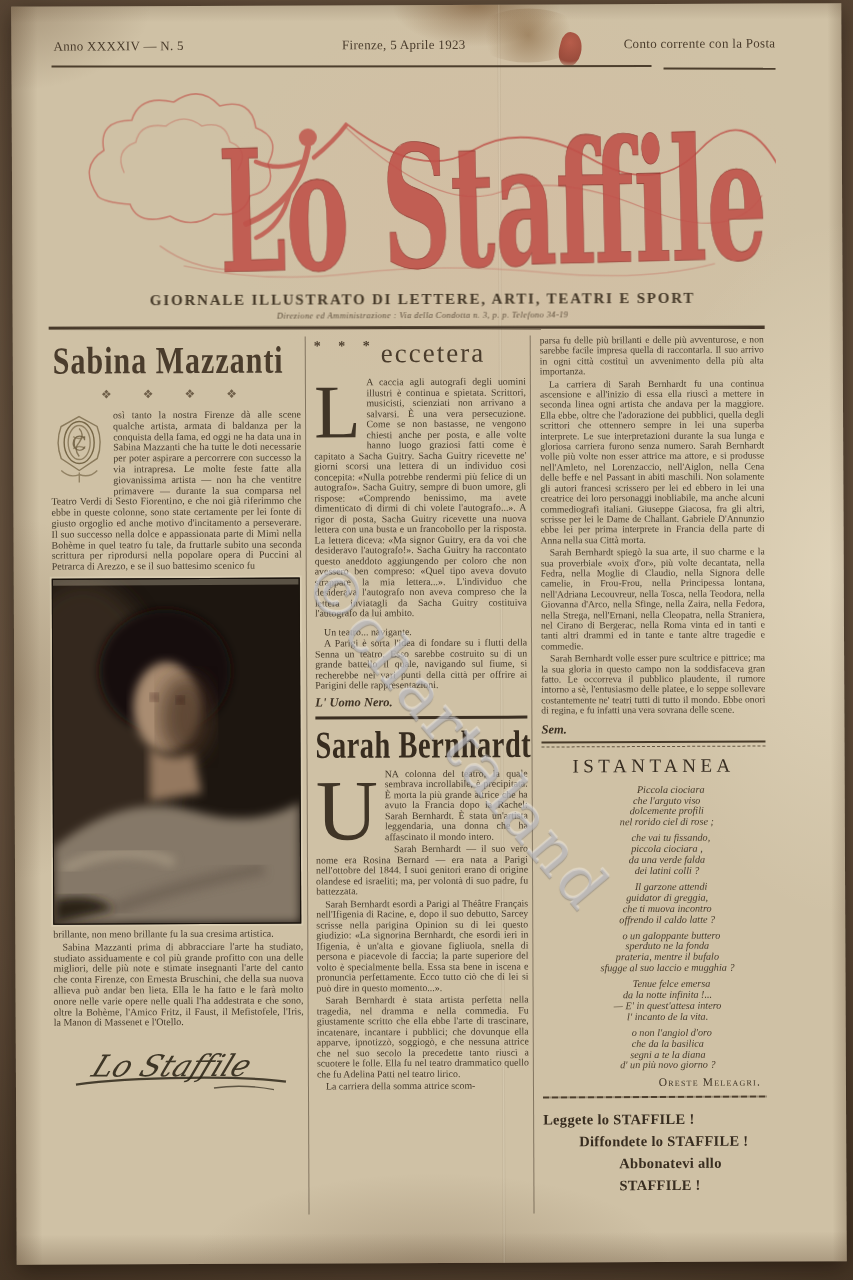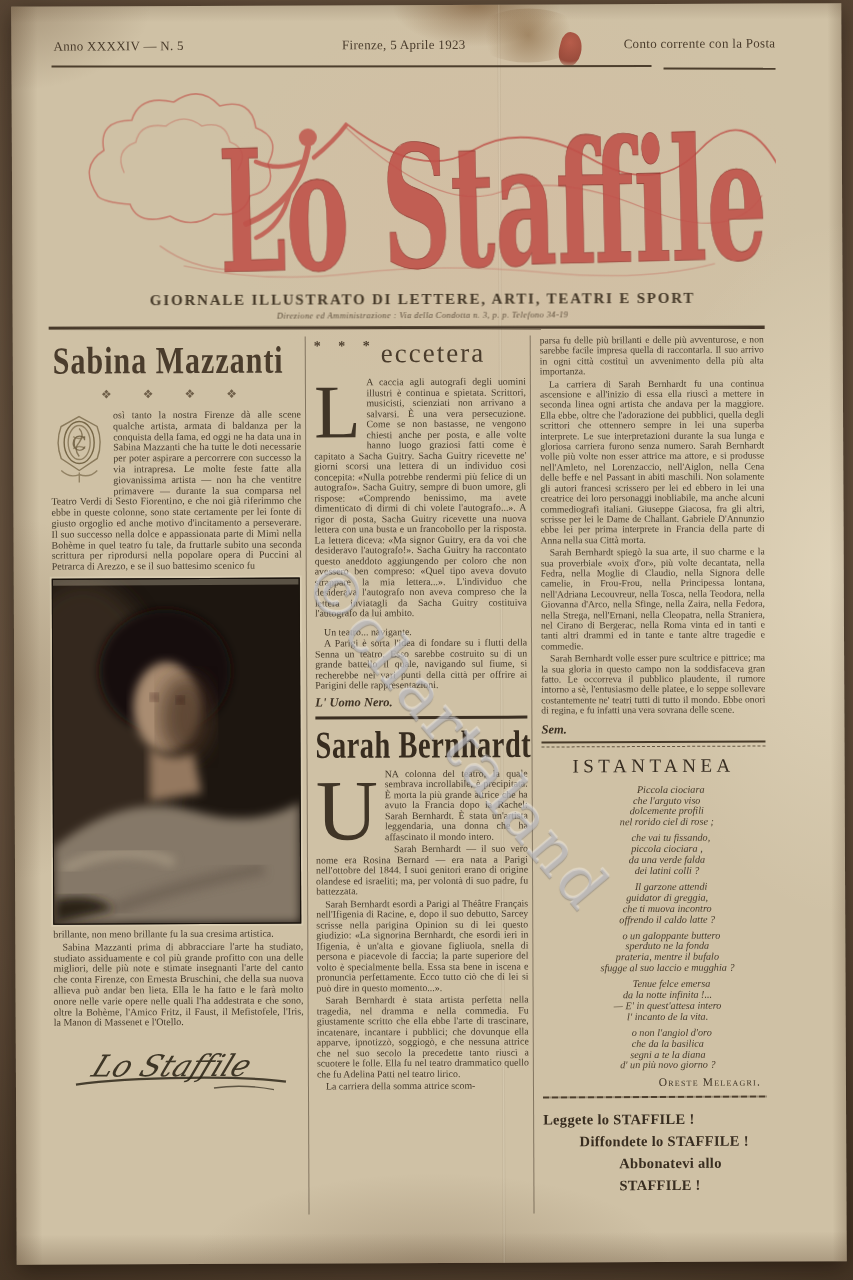--- a/index.html
+++ b/index.html
@@ -80,21 +80,21 @@
   
   .sem{ text-align:left;font-style:italic;font-weight:700;font-size:12.5px;margin:6px 8px 4px 0;color:#3a2f22;}
   .doublerule{border-top:2px solid #473a29;border-bottom:1px dashed rgba(71,58,41,.8);height:3px;margin:4px 0 8px 0;}
   .h-ist{text-align:center;font-weight:400;font-size:19px;letter-spacing:4.5px;color:#372d21;margin:2px 0 8px 0;}
   .poem{margin-left:26px;font-style:italic;font-size:10.2px;line-height:10.9px;color:#473b2b;}
   .poem .stanza{margin:0 0 5px 0;text-indent:8px;text-align:center;}
   .poet{text-align:right;font-variant:small-caps;letter-spacing:1.2px;font-size:11.5px;color:#3c3224;margin:0 6px 0 0;}
   .thinrule{height:1.4px;margin:8px 0 10px 0;
     background:repeating-linear-gradient(90deg,#4c3e2d 0 6px, rgba(76,62,45,.4) 6px 9px);}
   .promo div{font-weight:700;font-size:14.5px;line-height:22px;color:#382d20;letter-spacing:.3px;}
-  .promo .p1{margin-left:18px;text-align:center;} .promo .p2{margin-left:76px;font-family:Liberation Serif, serif;}
+  .promo .p1{margin-left:36px;} .promo .p2{margin-left:76px;font-family:Liberation Serif, serif;}
   
   .watermark{position:absolute;left:330px;top:540px;transform:rotate(50deg);transform-origin:left top;
     font-size:62px;color:rgba(205,205,210,.45);letter-spacing:3px;pointer-events:none;z-index:9;
     text-shadow:1px 1px 1px rgba(90,90,95,.35), -1px -1px 1px rgba(255,255,255,.35);
     font-family:"DejaVu Serif",serif;}
   svg text{font-family:"DejaVu Serif",serif;}
 </style>
 </head>
 <body>
 

